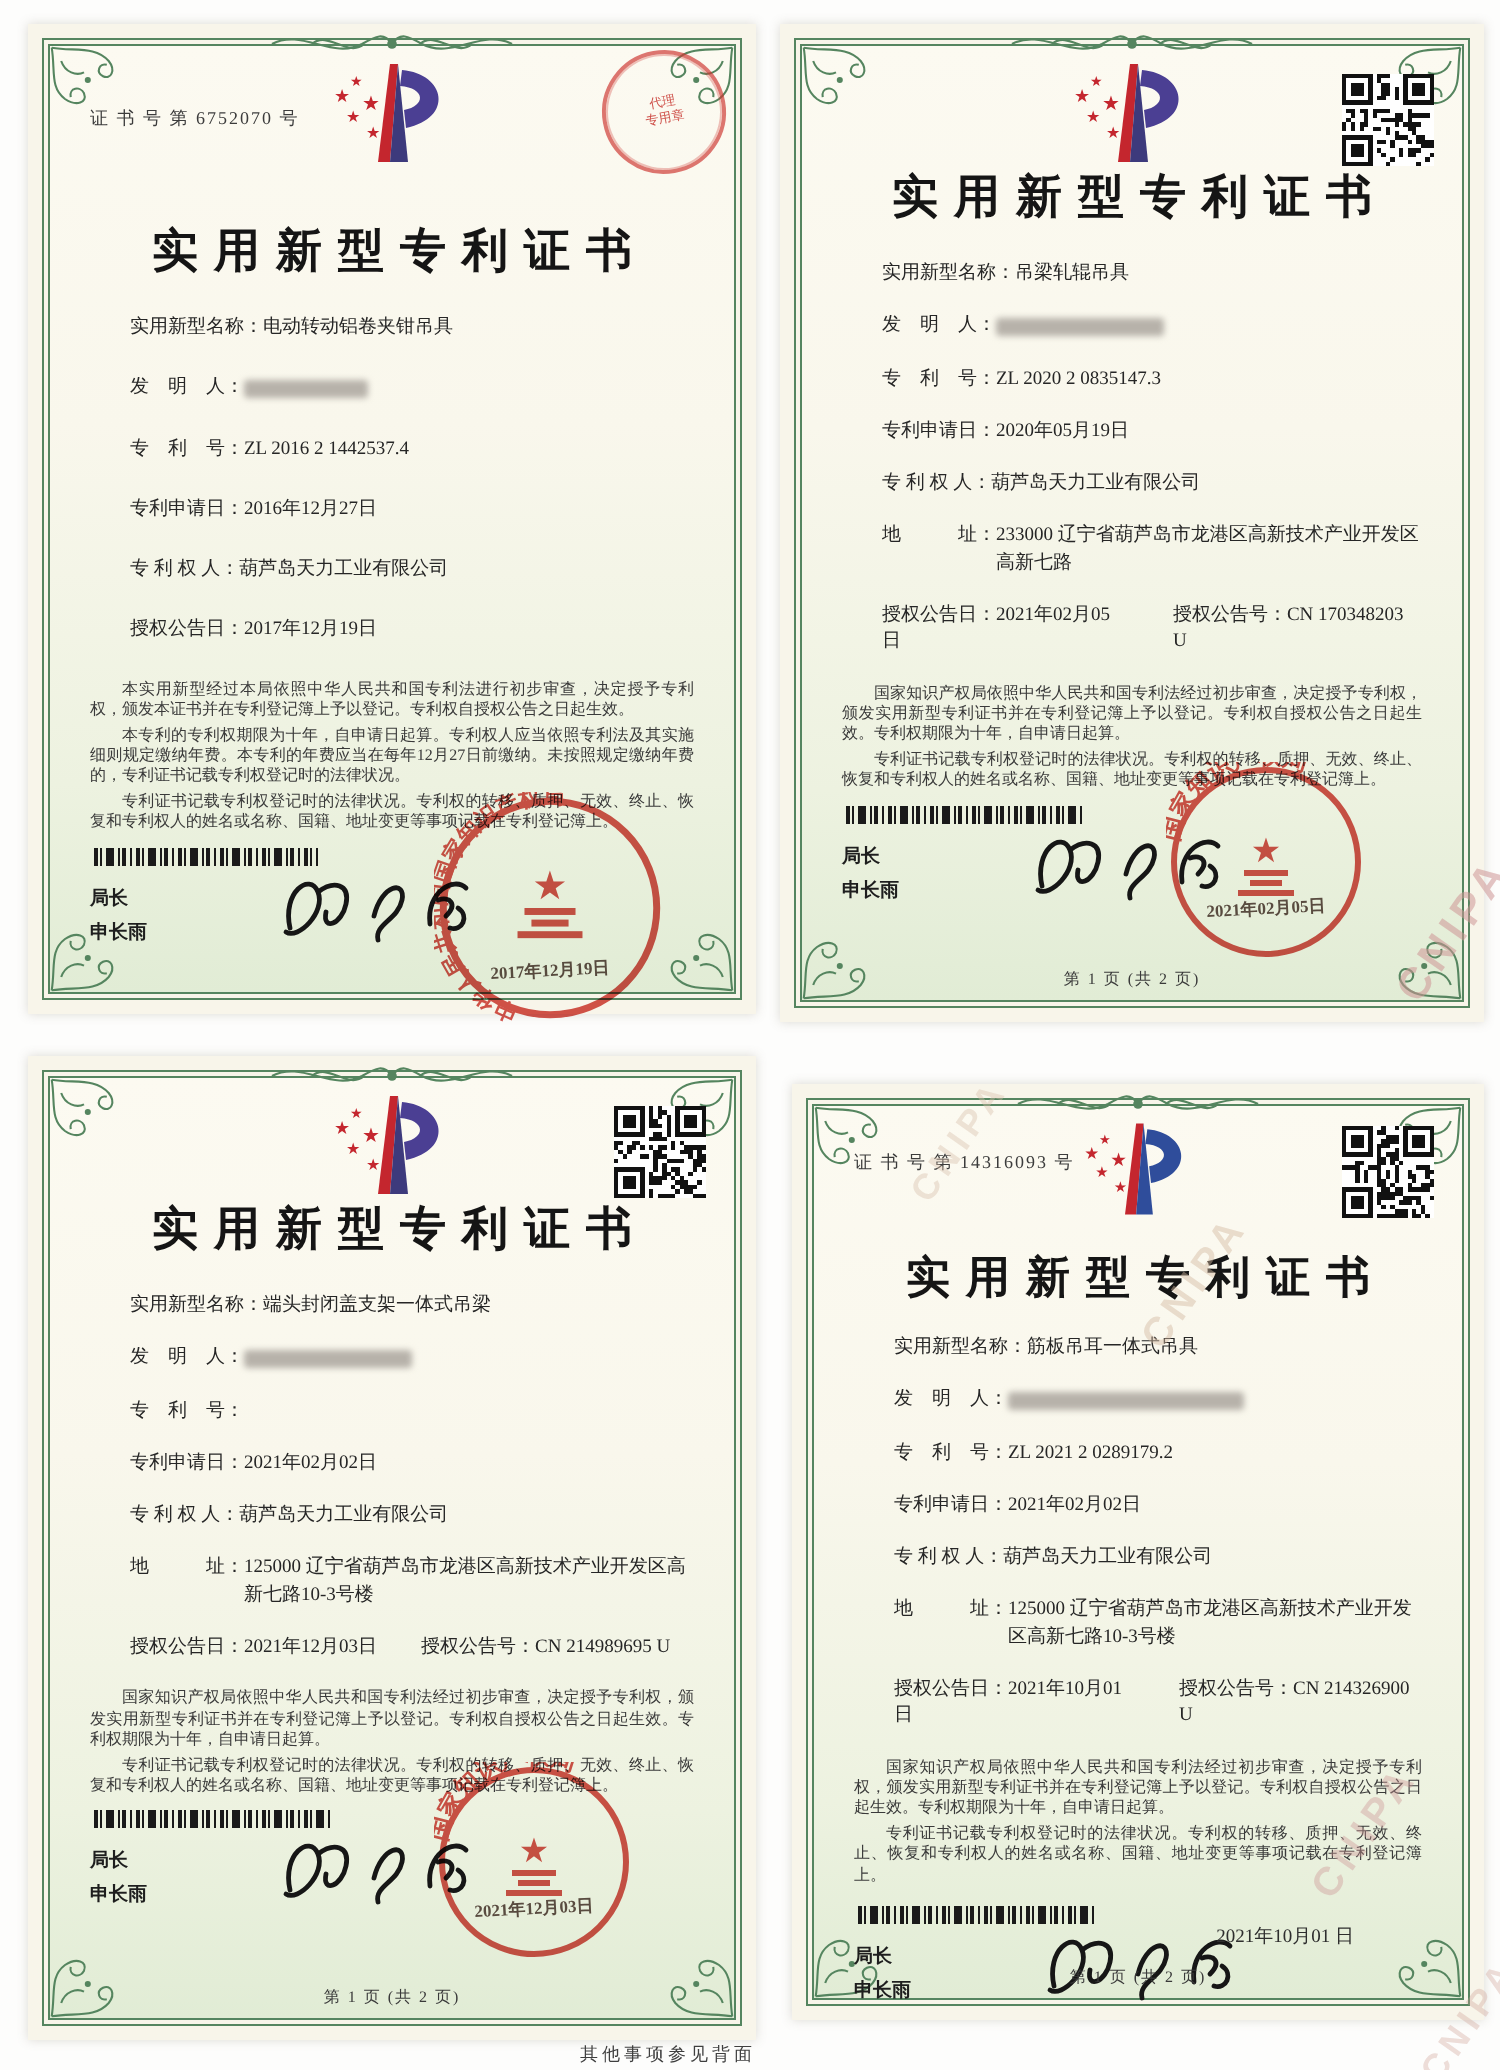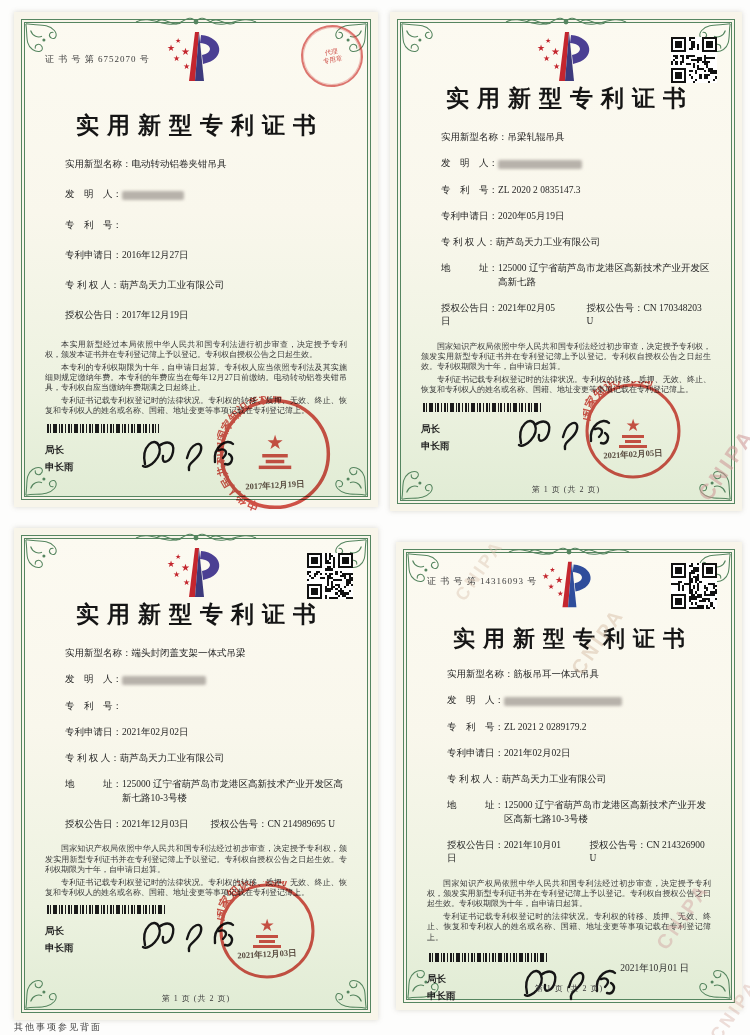--- a/index.html
+++ b/index.html
@@ -39,24 +39,24 @@
   .signzone{position:relative;margin-top:7px;height:74px;}
   .barcode{width:118px;height:9px;margin-left:2px;
      background:repeating-linear-gradient(90deg,#1a1a1a 0 1px,transparent 1px 3px),
                 repeating-linear-gradient(90deg,#1a1a1a 0 2px,transparent 2px 7px);}
   .director{margin-top:9px;font-size:9.5px;color:#1e1e1e;line-height:1.8;font-weight:bold;}
   .sig{position:absolute;left:86px;top:8px;}
   .seal{position:absolute;mix-blend-mode:multiply;opacity:.92;}
   .seal svg{width:100%;height:100%;}
   .seal-date{position:absolute;left:50%;bottom:20px;transform:translateX(-50%) rotate(-3deg);
              white-space:nowrap;font-size:8.5px;font-weight:bold;color:#54413a;}
-  .date-only{position:absolute;right:22px;bottom:52px;font-size:9.5px;color:#2e2e2e;}
+  .date-only{position:absolute;right:34px;bottom:52px;font-size:9.5px;color:#2e2e2e;}
   .page-foot{position:absolute;bottom:5px;left:0;width:100%;text-align:center;font-size:8px;
              letter-spacing:1px;color:#3a3a3a;}
-  .below-note{position:absolute;width:100%;text-align:left;font-size:9px;color:#3f3f3f;letter-spacing:2px;}
+  .below-note{position:absolute;width:100%;text-align:right;font-size:9px;color:#3f3f3f;letter-spacing:2px;}
   .wm{position:absolute;font-family:"Liberation Sans","DejaVu Sans",sans-serif;font-weight:bold;
       letter-spacing:3px;pointer-events:none;}
 </style>
 </head>
 <body>
 
 <div class="paper" style="left:14px;top:12px;width:364px;height:495px;">
   <div class="frame">
     <div class="corner tl"><svg viewBox="0 0 40 40">
           <g fill="none" stroke="#55855f" stroke-width="1.1">
@@ -122,38 +122,39 @@
       <div class="frow">
           <span class="fl">实用新型名称：</span>
           <span class="fv">电动转动铝卷夹钳吊具</span>
         </div>
       <div class="frow">
           <span class="fl">发　明　人：</span>
           <span class="fv"><span class="redacted" style="width:62px;"></span></span>
         </div>
       <div class="frow">
           <span class="fl">专　利　号：</span>
+          <span class="fv">ZL 2016 2 1442537.4</span>
         </div>
       <div class="frow">
           <span class="fl">专利申请日：</span>
           <span class="fv">2016年12月27日</span>
         </div>
       <div class="frow">
           <span class="fl">专 利 权 人：</span>
           <span class="fv">葫芦岛天力工业有限公司</span>
         </div>
       <div class="frow">
           <span class="fl">授权公告日：</span>
           <span class="fv">2017年12月19日</span>
         </div>
     </div>
 
     <div class="paras">
       <p>本实用新型经过本局依照中华人民共和国专利法进行初步审查，决定授予专利权，颁发本证书并在专利登记簿上予以登记。专利权自授权公告之日起生效。</p>
-      <p>本专利的专利权期限为十年，自申请日起算。专利权人应当依照专利法及其实施细则规定缴纳年费。本专利的年费应当在每年12月27日前缴纳。电动转动铝卷夹钳吊具，专利权自应当缴纳年费期满之日起终止。</p>
+      <p>本专利的专利权期限为十年，自申请日起算。专利权人应当依照专利法及其实施细则规定缴纳年费。本专利的年费应当在每年12月27日前缴纳。未按照规定缴纳年费的，专利证书记载专利权登记时的法律状况。</p>
       <p>专利证书记载专利权登记时的法律状况。专利权的转移、质押、无效、终止、恢复和专利权人的姓名或名称、国籍、地址变更等事项记载在专利登记簿上。</p>
     </div>
 
     <div class="signzone">
       <div class="barcode" style="width:112px;"></div>
       <div class="director">
         <div>局长</div>
         <div>申长雨</div>
       </div>
       <div class="sig">
@@ -361,21 +362,21 @@
       <div class="frow">
           <span class="fl">专利申请日：</span>
           <span class="fv">2020年05月19日</span>
         </div>
       <div class="frow">
           <span class="fl">专 利 权 人：</span>
           <span class="fv">葫芦岛天力工业有限公司</span>
         </div>
       <div class="frow">
           <span class="fl">地　　　址：</span>
-          <span class="fv">125000 辽宁省葫芦岛市龙港区高新技术产业开发区高新七路</span>
+          <span class="fv">233000 辽宁省葫芦岛市龙港区高新技术产业开发区高新七路</span>
         </div>
       <div class="frow grant-pair">
         <span><span class="fl">授权公告日：</span><span>2021年02月05日</span></span>
         <span class="g2"><span class="fl">授权公告号：</span><span>CN 170348203 U</span></span>
       </div>
     </div>
 
     <div class="paras">
       <p>国家知识产权局依照中华人民共和国专利法经过初步审查，决定授予专利权，颁发实用新型专利证书并在专利登记簿上予以登记。专利权自授权公告之日起生效。专利权期限为十年，自申请日起算。</p>
       <p>专利证书记载专利权登记时的法律状况。专利权的转移、质押、无效、终止、恢复和专利权人的姓名或名称、国籍、地址变更等事项记载在专利登记簿上。</p>

